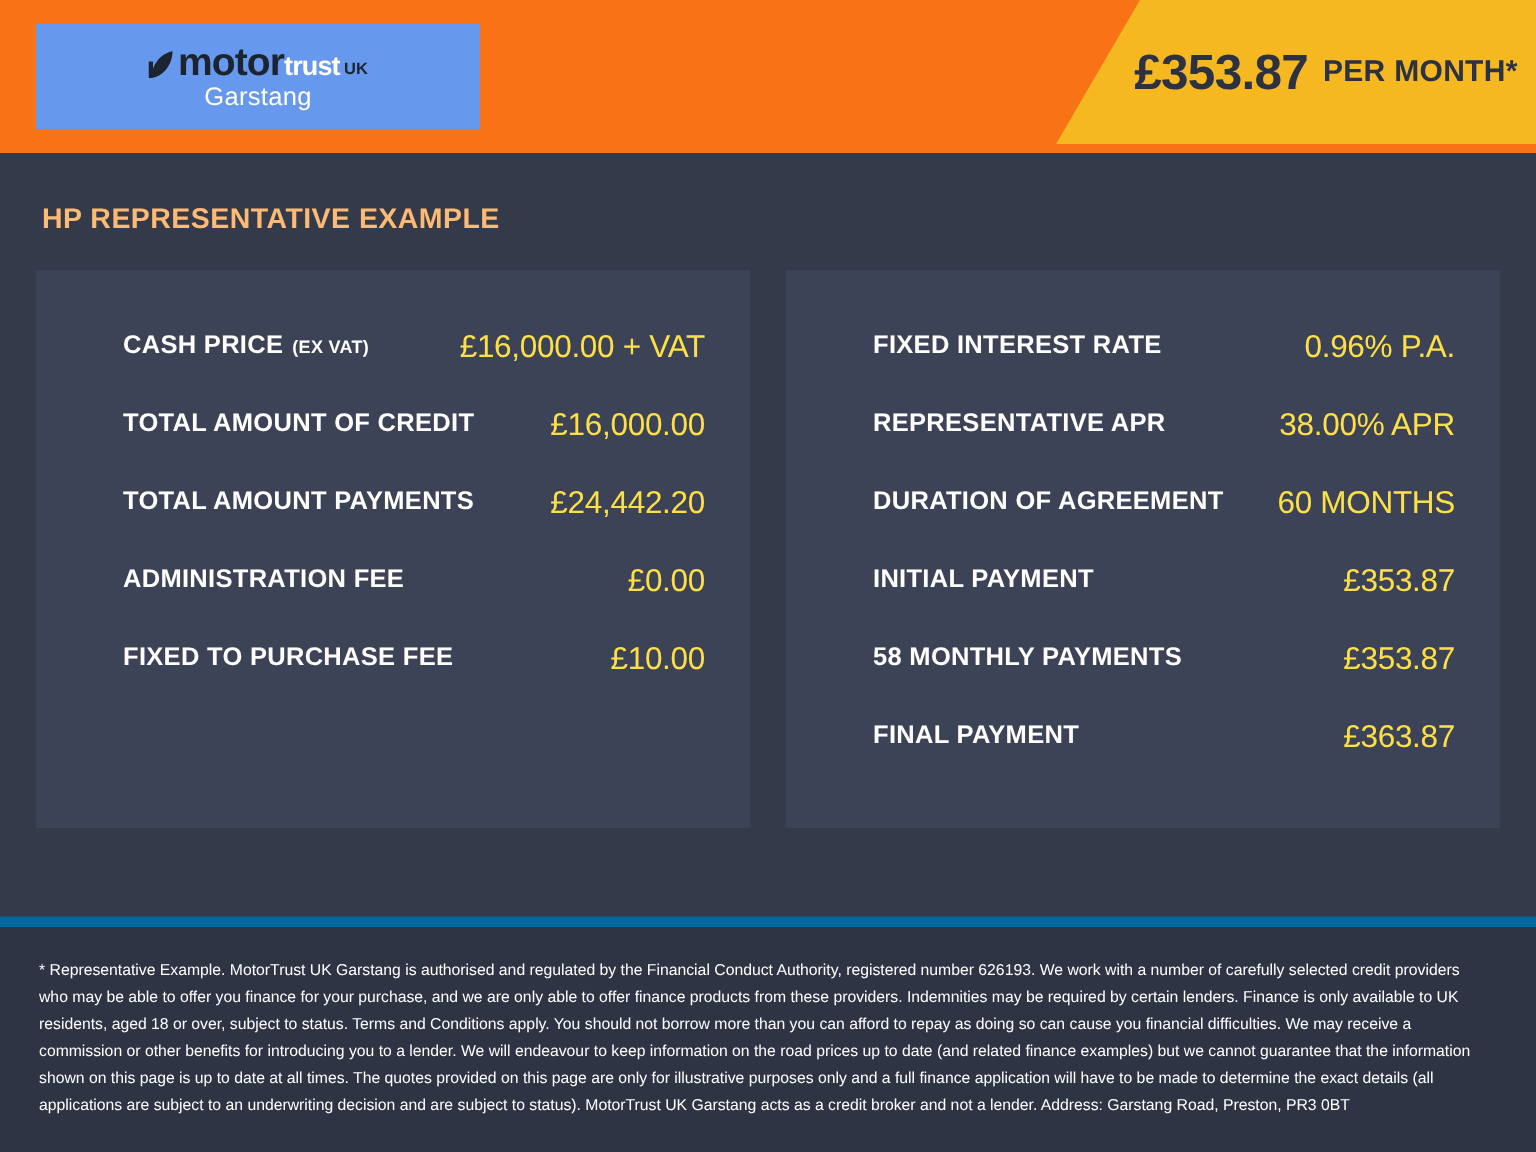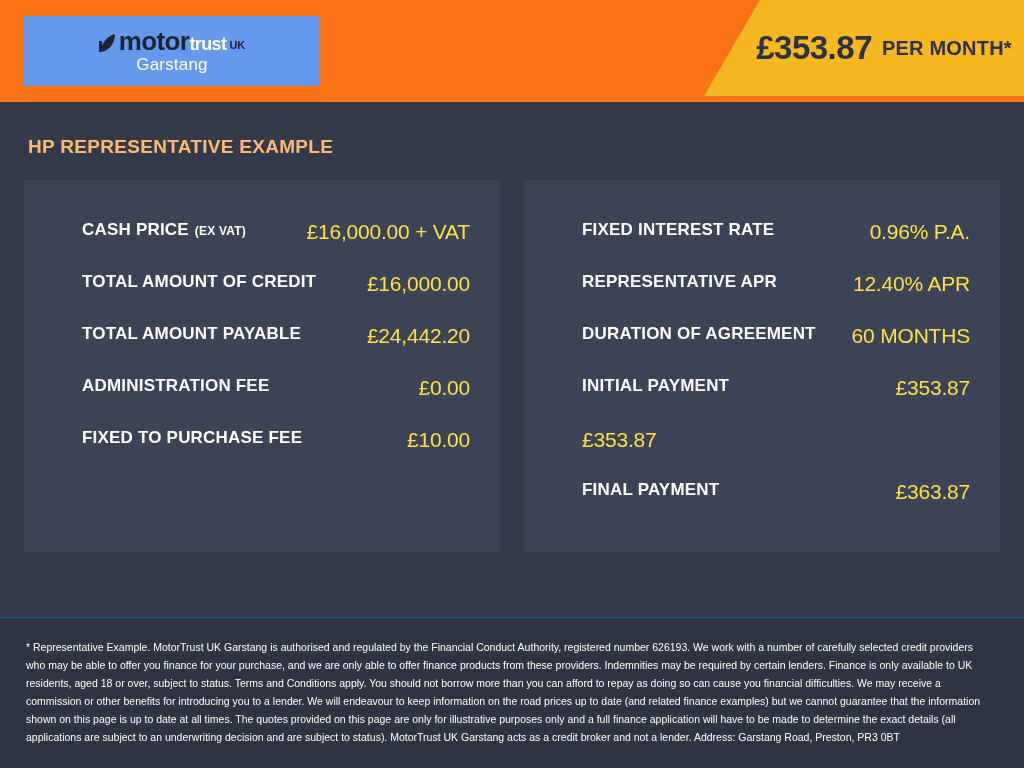--- a/index.html
+++ b/index.html
@@ -152,21 +152,21 @@
     white-space: nowrap;
   }
 
   
   .footer {
     position: absolute;
     left: 0;
     bottom: 0;
     width: 100%;
     background: #2e3444;
-    border-top: 1px solid #0369a1;
+    border-top: 7px solid #0369a1;
     padding: 20px 42px 22px 26px;
   }
   .footer-text {
     font-size: 10.5px;
     line-height: 1.72;
     color: #ffffff;
     text-align: left;
   }
 </style>
 </head>
@@ -209,21 +209,21 @@
         <div class="row-value">£16,000.00 + VAT</div>
       </div>
       <div class="row">
         <div class="row-label">
           <span>TOTAL AMOUNT OF CREDIT</span><span class="note"></span>
         </div>
         <div class="row-value">£16,000.00</div>
       </div>
       <div class="row">
         <div class="row-label">
-          <span>TOTAL AMOUNT PAYABLE</span><span class="note"></span>
+          <span>TOTAL AMOUNT PAYMENTS</span><span class="note"></span>
         </div>
         <div class="row-value">£24,442.20</div>
       </div>
       <div class="row">
         <div class="row-label">
           <span>ADMINISTRATION FEE</span><span class="note"></span>
         </div>
         <div class="row-value">£0.00</div>
       </div>
       <div class="row">
@@ -238,35 +238,38 @@
       <div class="row">
         <div class="row-label">
           <span>FIXED INTEREST RATE</span>
         </div>
         <div class="row-value">0.96% P.A.</div>
       </div>
       <div class="row">
         <div class="row-label">
           <span>REPRESENTATIVE APR</span>
         </div>
-        <div class="row-value">12.40% APR</div>
+        <div class="row-value">38.00% APR</div>
       </div>
       <div class="row">
         <div class="row-label">
           <span>DURATION OF AGREEMENT</span>
         </div>
         <div class="row-value">60 MONTHS</div>
       </div>
       <div class="row">
         <div class="row-label">
           <span>INITIAL PAYMENT</span>
         </div>
         <div class="row-value">£353.87</div>
       </div>
       <div class="row">
+        <div class="row-label">
+          <span>58 MONTHLY PAYMENTS</span>
+        </div>
         <div class="row-value">£353.87</div>
       </div>
       <div class="row">
         <div class="row-label">
           <span>FINAL PAYMENT</span>
         </div>
         <div class="row-value">£363.87</div>
       </div>
     </div>
 

